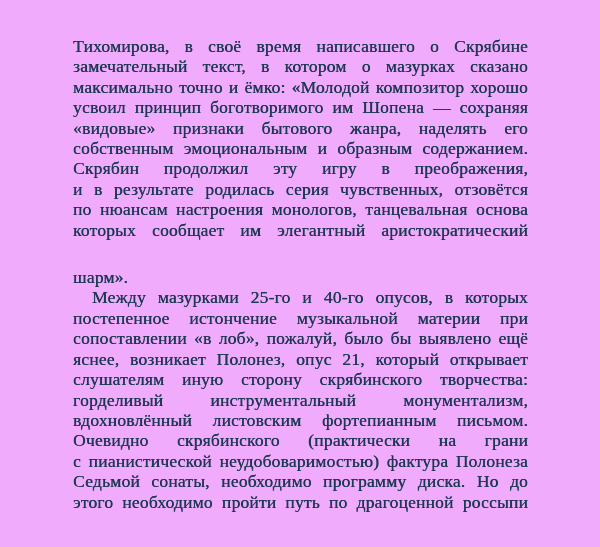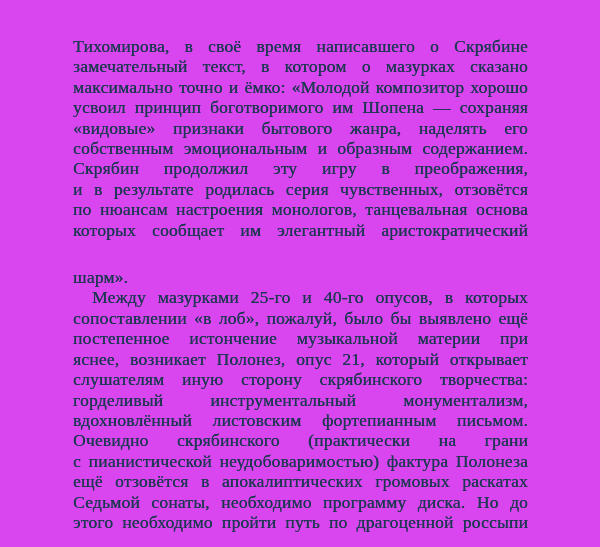--- a/index.html
+++ b/index.html
@@ -7,21 +7,21 @@
     padding: 0;
     width: 600px;
     height: 547px;
     background: #ffffff;
     overflow: hidden;
   }
   .book-page {
     position: relative;
     width: 600px;
     height: 547px;
-    background: #d946ef;
+    background: #f0abfc;
   }
   .text-block {
     position: absolute;
     left: 73px;
     top: 36px;
     width: 455px;
   }
   .text-line {
     font-family: "Liberation Serif", "DejaVu Serif", serif;
     font-size: 17.5px;
@@ -53,25 +53,24 @@
     <div class="text-line">усвоил принцип боготворимого им Шопена — сохраняя</div>
     <div class="text-line">«видовые» признаки бытового жанра, наделять его</div>
     <div class="text-line">собственным эмоциональным и образным содержанием.</div>
     <div class="text-line">Скрябин продолжил эту игру в преображения,</div>
     <div class="text-line">и в результате родилась серия чувственных, отзовётся</div>
     <div class="text-line">по нюансам настроения монологов, танцевальная основа</div>
     <div class="text-line">которых сообщает им элегантный аристократический</div>
     <div class="text-line par-end">шарм».</div>
 
     <div class="text-line indent">Между мазурками 25-го и 40-го опусов, в которых</div>
+    <div class="text-line">постепенное истончение музыкальной материи при</div>
     <div class="text-line">сопоставлении «в лоб», пожалуй, было бы выявлено ещё</div>
-    <div class="text-line">постепенное истончение музыкальной материи при</div>
     <div class="text-line">яснее, возникает Полонез, опус 21, который открывает</div>
     <div class="text-line">слушателям иную сторону скрябинского творчества:</div>
     <div class="text-line">горделивый инструментальный монументализм,</div>
     <div class="text-line">вдохновлённый листовским фортепианным письмом.</div>
     <div class="text-line">Очевидно скрябинского (практически на грани</div>
     <div class="text-line">с пианистической неудобоваримостью) фактура Полонеза</div>
-    <div class="text-line">ещё отзовётся в апокалиптических громовых раскатах</div>
     <div class="text-line">Седьмой сонаты, необходимо программу диска. Но до</div>
     <div class="text-line">этого необходимо пройти путь по драгоценной россыпи</div>
   </div>
 </div>
 
 </body></html>

